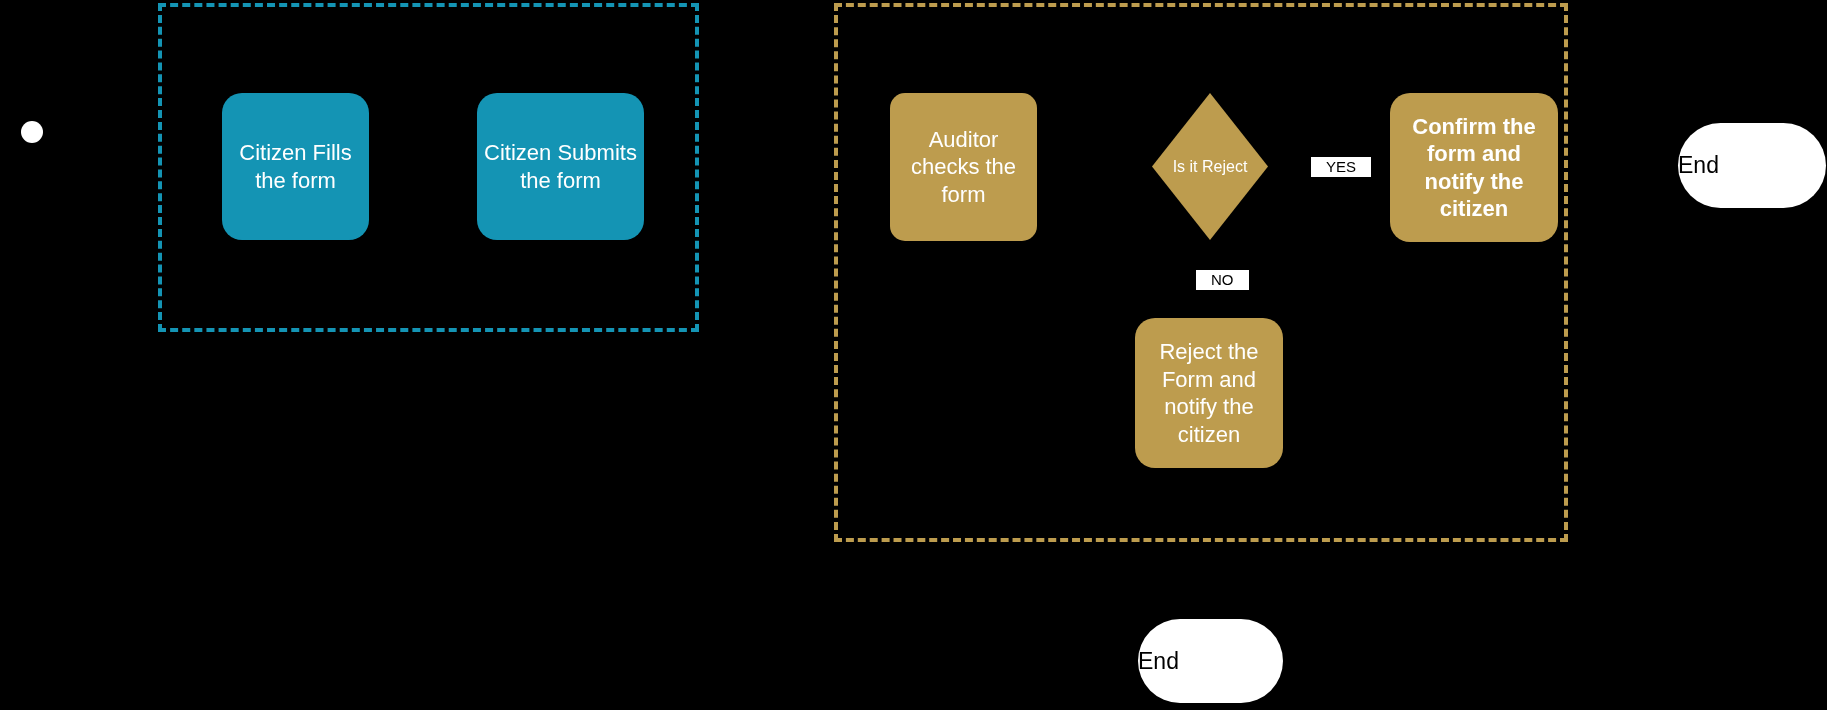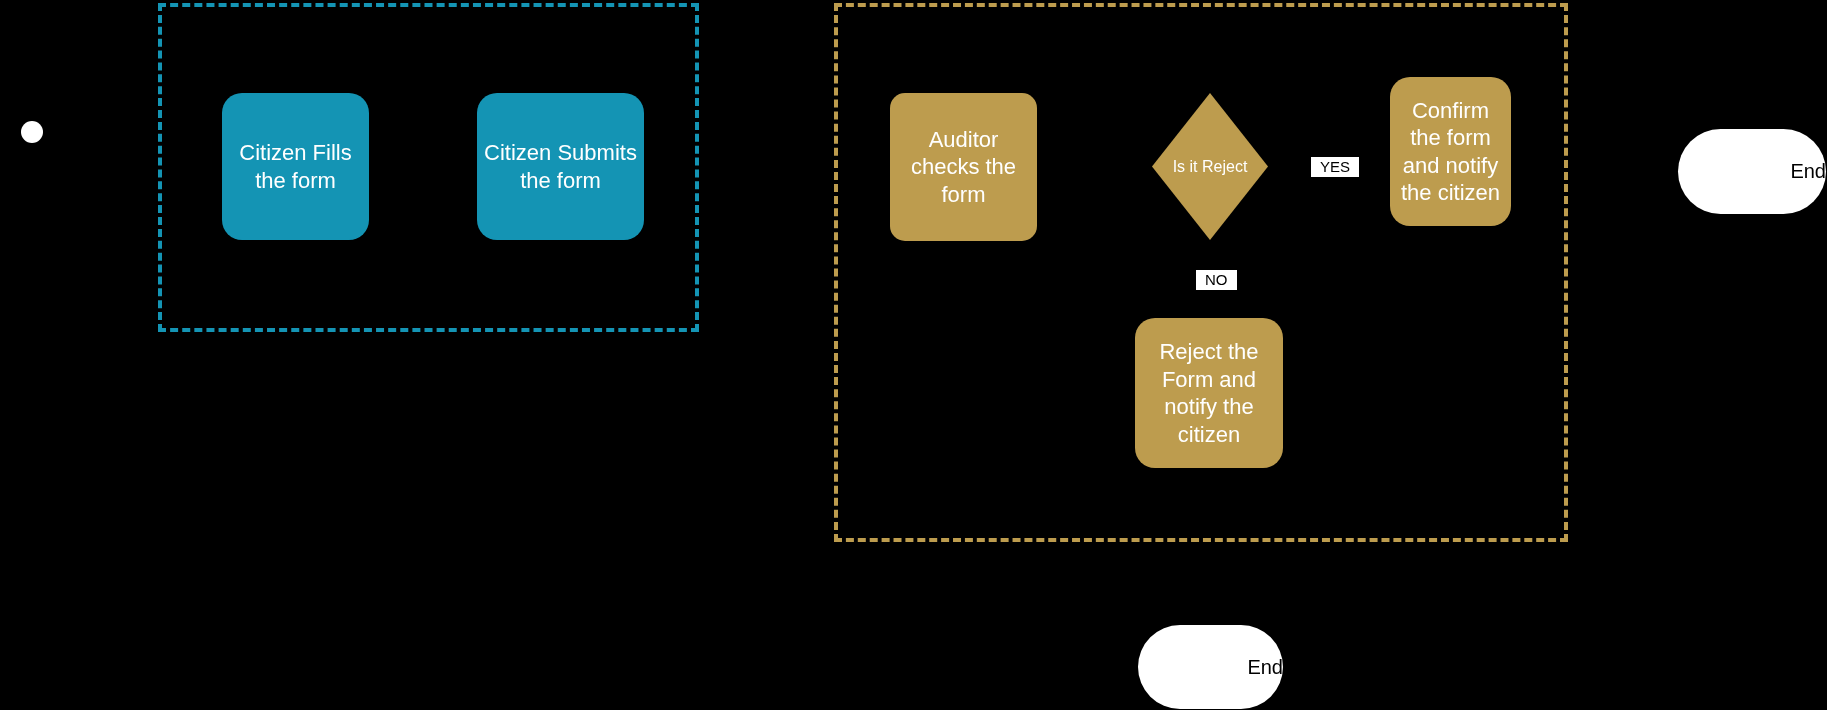--- a/index.html
+++ b/index.html
@@ -48,55 +48,54 @@
     justify-content: center;
     text-align: center;
     padding: 0 7px;
   }
   .task.teal { background: var(--citizen, #1494B4); }
   .task.gold { background: var(--auditor, #BD9C4E); }
 
   .task-fill    { left: 222px;  top: 93px;  width: 147px; height: 147px; }
   .task-submit  { left: 477px;  top: 93px;  width: 167px; height: 147px; }
   .task-check   { left: 890px;  top: 93px;  width: 147px; height: 148px; border-radius: 15px; }
-  .task-confirm { left: 1390px; top: 77px;  width: 121px; height: 149px; }
+  .task-confirm { left: 1390px; top: 93px;  width: 168px; height: 149px; font-weight: bold; }
   .task-reject  { left: 1135px; top: 318px; width: 148px; height: 150px; }
 
   .diamond {
     left: 1152px; top: 93px;
     width: 116px; height: 147px;
     background: var(--auditor, #BD9C4E);
     clip-path: polygon(50% 0%, 100% 50%, 50% 100%, 0% 50%);
     display: flex;
     align-items: center;
     justify-content: center;
     text-align: center;
     color: var(--task-text, #ffffff);
     font-size: 16px;
   }
 
   .edge-label {
     background: var(--label-fill, #ffffff);
     color: var(--label-text, #000000);
     font-size: 15px;
     line-height: 1.3;
-    padding: 0 9px;
+    padding: 0 15px;
   }
   .label-yes { left: 1311px; top: 157px; }
   .label-no  { left: 1196px; top: 270px; }
 
   .terminal {
     background: var(--terminal-fill, #ffffff);
     color: var(--terminal-text, #000000);
     display: flex;
     align-items: center;
-    justify-content: flex-end;
+    justify-content: flex-start;
     text-align: center;
-    font-size: 20px;
-    margin-top: 6px;
+    font-size: 23px;
   }
   .end-main   { left: 1678px; top: 123px; width: 148px; height: 85px; border-radius: 43px; }
   .end-reject { left: 1138px; top: 619px; width: 145px; height: 84px; border-radius: 42px; }
 </style>
 </head>
 <body>
 
 <div class="canvas">
 
   <div class="abs start-circle"></div>

